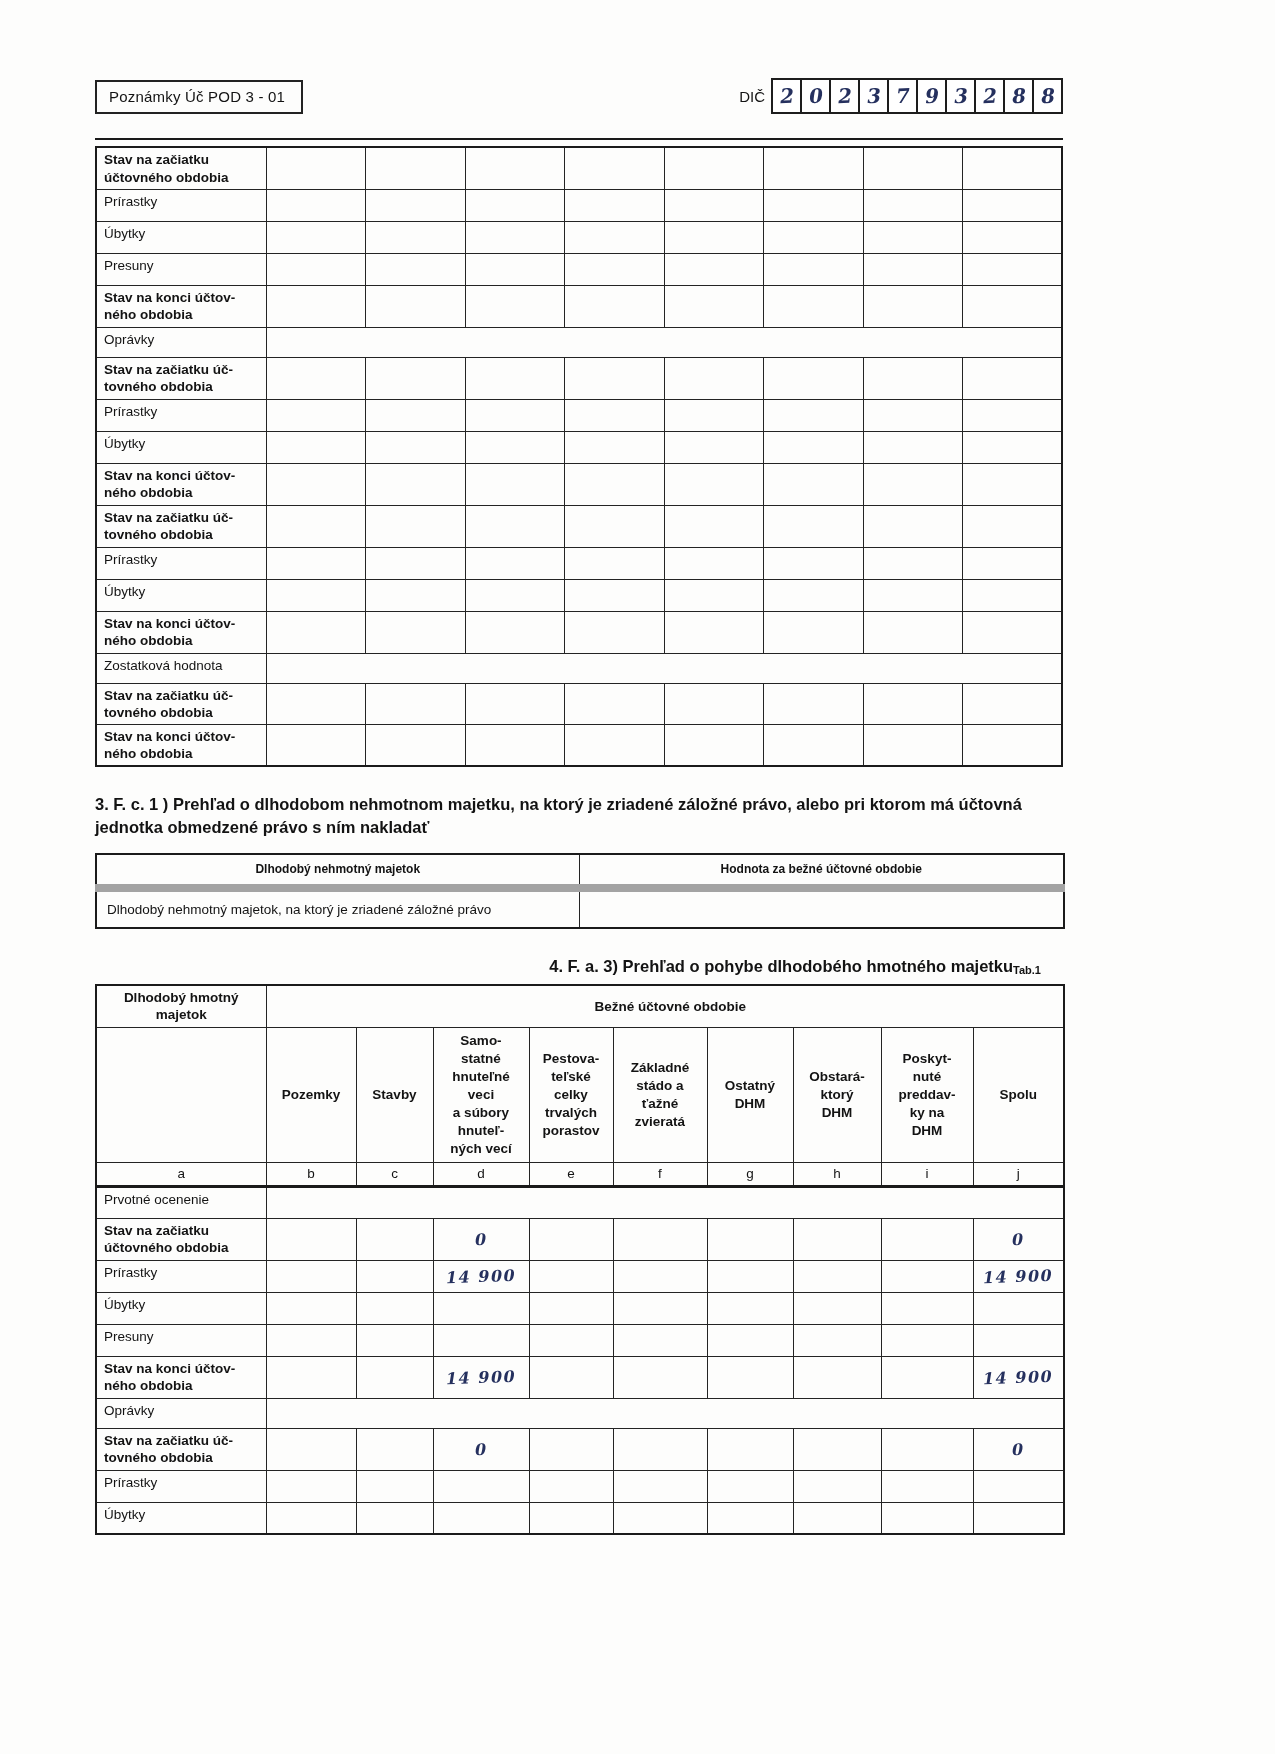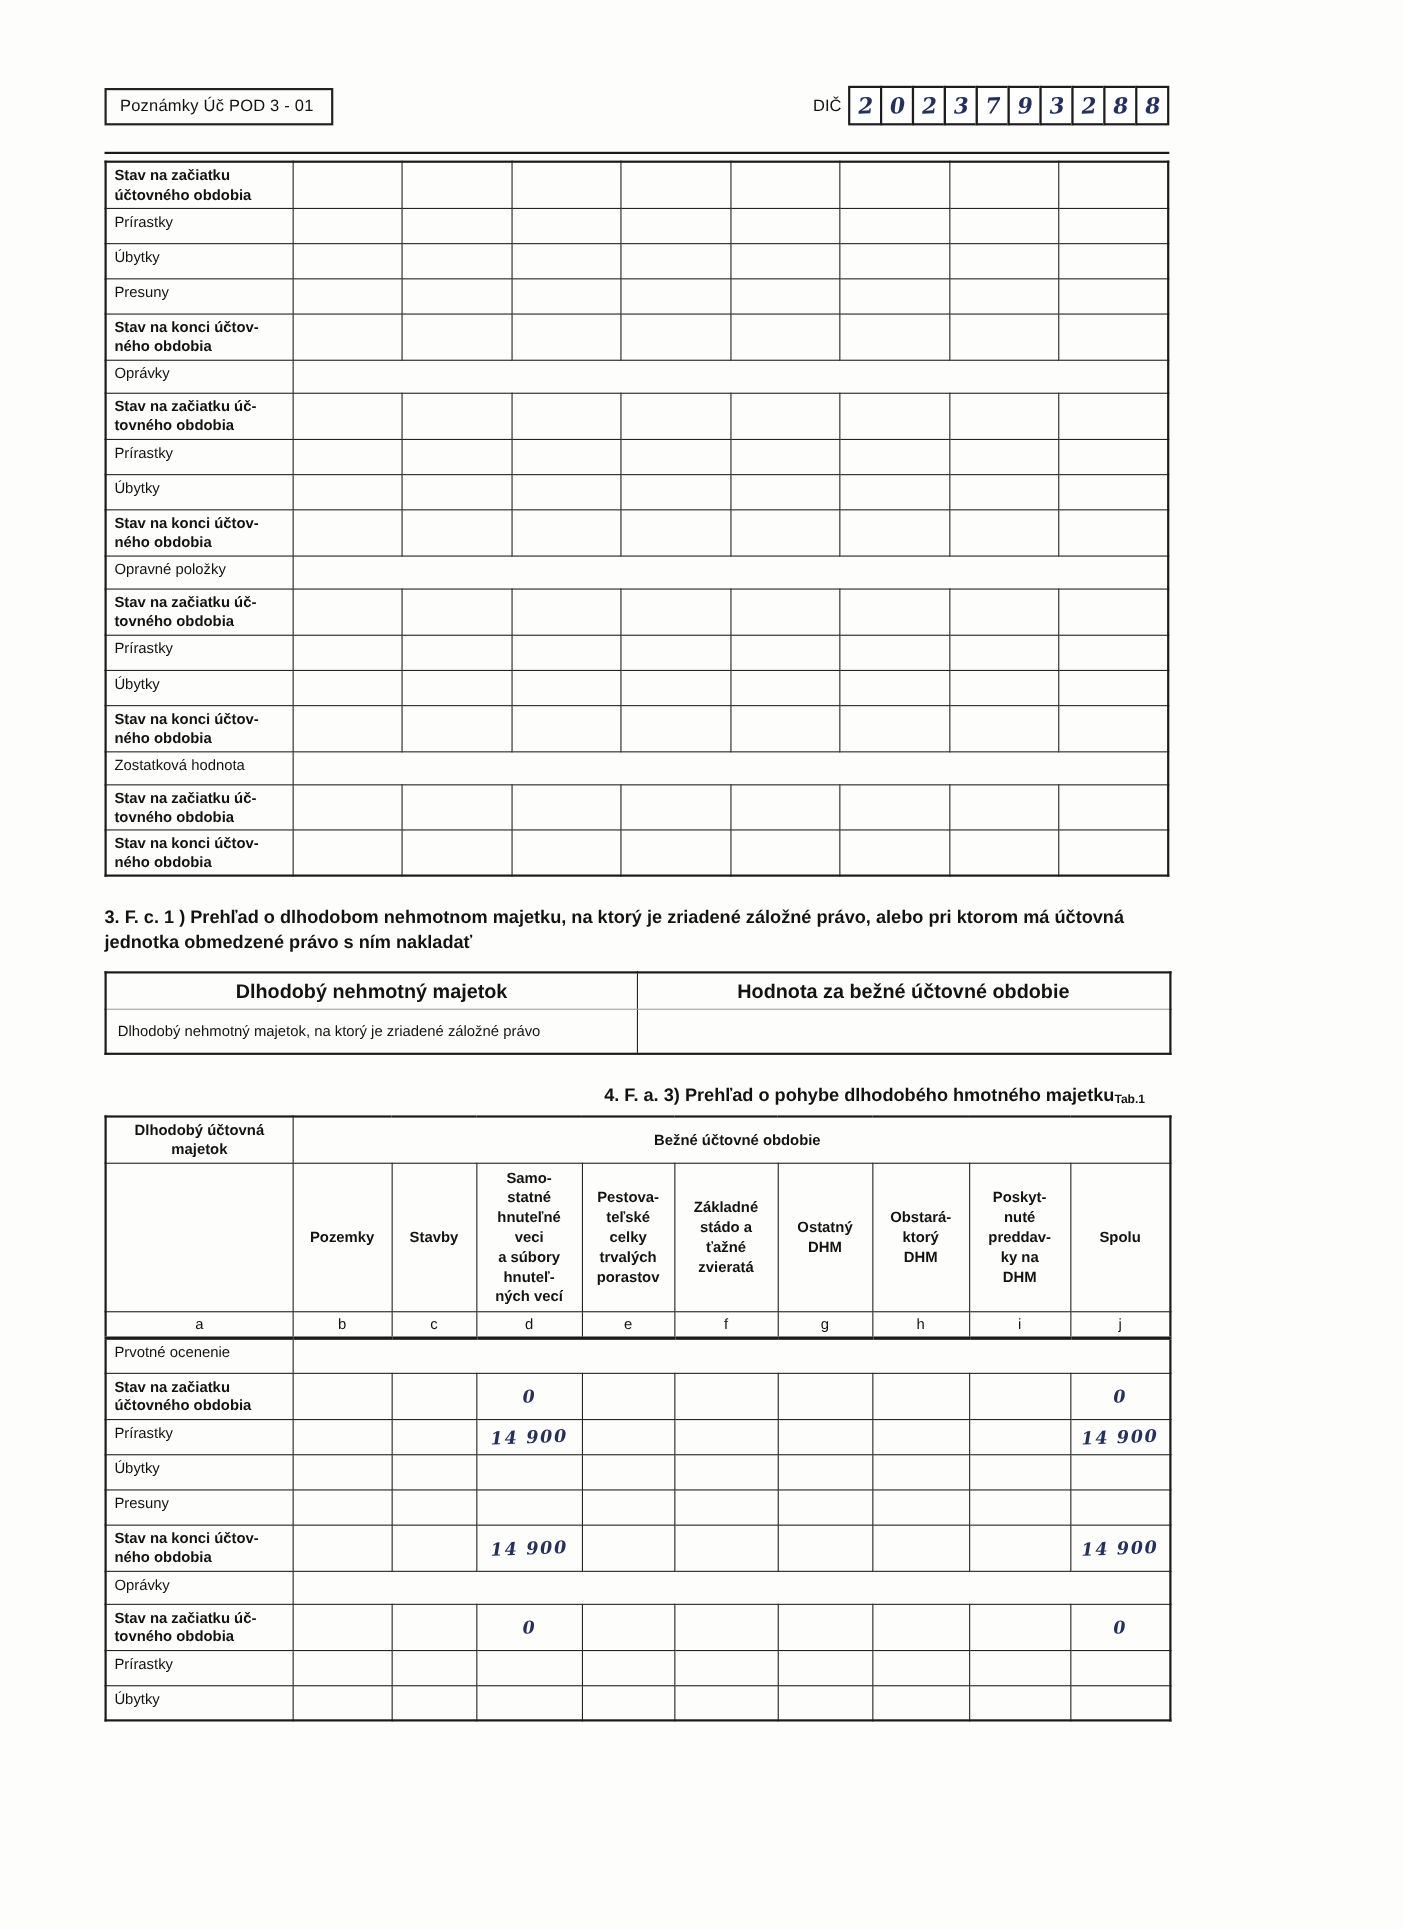--- a/index.html
+++ b/index.html
@@ -56,22 +56,22 @@
   .sec-heading {
     font-weight: 700; font-size: 16.5px; line-height: 1.4;
     margin: 26px 0 14px 0;
   }
   .sec-heading4 { display: flex; justify-content: flex-end; align-items: flex-end; margin: 28px 0 8px 0; }
   .sec-heading4 .left { font-weight: 700; font-size: 16.5px; }
   .tab-label { font-weight: 700; font-size: 11px; margin-right: 22px; }
 
   
   .t2 td.hd {
-    font-weight: 700; text-align: center; font-size: 18px; height: 34px;
-    vertical-align: middle; border-bottom: 1px solid #a3a3a3; padding: 2px 6px;
+    font-weight: 700; text-align: center; font-size: 12px; height: 34px;
+    vertical-align: middle; border-bottom: 8px solid #a3a3a3; padding: 2px 6px;
   }
   .t2 td.dr { height: 40px; vertical-align: middle; padding: 3px 10px; font-size: 13.5px; }
 
   
   .corner {
     font-weight: 700; text-align: center; vertical-align: middle !important;
     font-size: 13.5px; white-space: pre-line; line-height: 1.3; height: 40px; padding: 3px;
   }
   .buo { font-weight: 700; text-align: center; font-size: 14px; height: 40px; vertical-align: middle !important; padding-left: 11px; }
   .colhead {
@@ -238,24 +238,20 @@
           <td class="lbl b">Stav na konci účtov-
 ného obdobia</td>
           <td class="ec"></td>
           <td class="ec"></td>
           <td class="ec"></td>
           <td class="ec"></td>
           <td class="ec"></td>
           <td class="ec"></td>
           <td class="ec"></td>
           <td class="ec"></td>
-        </tr>
-      <tr class="hs">
-          <td class="lbl">Opravné položky</td>
-          <td class="secfill" colspan="8"></td>
         </tr>
       <tr class="h2">
           <td class="lbl b">Stav na začiatku úč-
 tovného obdobia</td>
           <td class="ec"></td>
           <td class="ec"></td>
           <td class="ec"></td>
           <td class="ec"></td>
           <td class="ec"></td>
           <td class="ec"></td>
@@ -359,21 +355,21 @@
         <col style="width:96px">
       <col style="width:84px">
         <col style="width:94px">
         <col style="width:86px">
         <col style="width:88px">
       <col style="width:92px">
         <col style="width:91px">
     </colgroup>
     <tbody>
       <tr>
-        <td class="corner">Dlhodobý účtovná
+        <td class="corner">Dlhodobý hmotný
 majetok</td>
         <td class="buo" colspan="9">Bežné účtovné obdobie</td>
       </tr>
       <tr>
         <td class="colhead"></td>
         <td class="colhead">Pozemky</td>
         <td class="colhead">Stavby</td>
         <td class="colhead">Samo-
 statné
 hnuteľné

